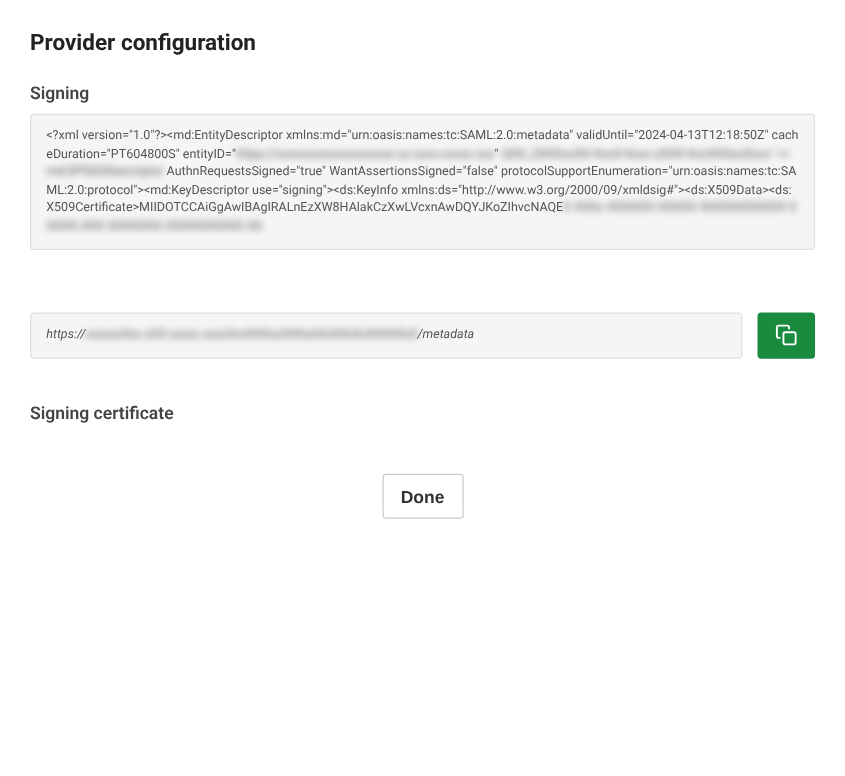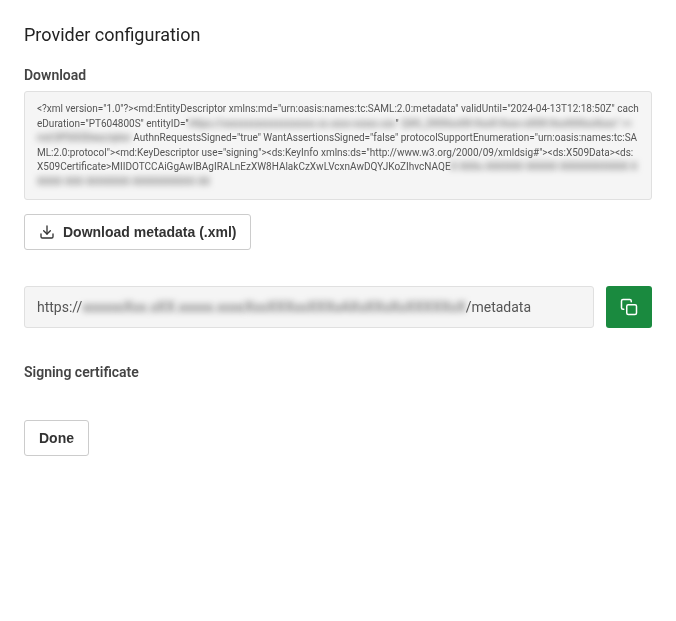--- a/index.html
+++ b/index.html
@@ -9,21 +9,21 @@
     }
     body {
       font-family: -apple-system, BlinkMacSystemFont, "Segoe UI", Roboto, Helvetica, Arial, sans-serif;
       background: #ffffff;
       padding: 24px;
       width: 676px;
       color: #333333;
     }
     .page-title {
       font-size: 18px;
-      font-weight: 400;
+      font-weight: 700;
       color: #222222;
       margin-bottom: 22px;
     }
     .field-label {
       font-size: 14px;
       font-weight: 600;
       color: #444444;
       margin-bottom: 8px;
     }
     .metadata-box {
@@ -68,25 +68,26 @@
       display: flex;
       gap: 12px;
       align-items: stretch;
     }
     .url-box {
       flex: 1;
       background: #f5f5f5;
       border: 1px solid #e0e0e0;
       border-radius: 3px;
       padding: 10px 12px;
-      font-size: 14px;
+      font-size: 10px;
       line-height: 1.45;
       color: #555555;
       overflow: hidden;
       word-break: break-all;
+      font-style: italic;
     }
     .url-box span {
       filter: blur(3px);
       user-select: none;
     }
     .copy-btn {
       background: #1a8a3f;
       border: none;
       border-radius: 3px;
       width: 46px;
@@ -95,42 +96,32 @@
       justify-content: center;
       cursor: pointer;
     }
     .copy-icon {
       display: inline-flex;
       width: 18px;
       height: 18px;
     }
     .footer {
       display: flex;
-      justify-content: flex-start;
+      justify-content: center;
       margin-top: 40px;
     }
   </style>
 </head>
 <body>
 
 <h1 class="page-title">Provider configuration</h1>
 
 <div>
-  <div class="field-label">Download</div>
+  <div class="field-label">Signing</div>
   <div class="metadata-box"><text>&lt;?xml version="1.0"?&gt;&lt;md:EntityDescriptor xmlns:md="urn:oasis:names:tc:SAML:2.0:metadata" validUntil="2024-04-13T12:18:50Z" cacheDuration="PT604800S" entityID="</text><span>https://xxxxxxxxxxxxxxxxxxx.xx.xxxx-xxxxx.xxx</span><text>"</text><span> QXX_2XXXxxXX-XxxX-Xxxx-xXXX-XxxXXXxxXxxx" &gt;&lt;md:SPSSODescriptor</span><text> AuthnRequestsSigned="true" WantAssertionsSigned="false" protocolSupportEnumeration="urn:oasis:names:tc:SAML:2.0:protocol"&gt;&lt;md:KeyDescriptor use="signing"&gt;&lt;ds:KeyInfo xmlns:ds="http://www.w3.org/2000/09/xmldsig#"&gt;&lt;ds:X509Data&gt;&lt;ds:X509Certificate&gt;MIIDOTCCAiGgAwIBAgIRALnEzXW8HAlakCzXwLVcxnAwDQYJKoZIhvcNAQE</text><span>X XXXx XXXXXX XXXXX      XXXXXXXXXXX XXXXX       XXX XXXXXXX XXXXXXXXXX XX</span></div>
-  <button class="btn">
-    <span class="download-icon">
-      <svg viewBox="0 0 24 24" fill="none" stroke="#333333" stroke-width="2" stroke-linecap="round" stroke-linejoin="round">
-        <path d="M21 15v4a2 2 0 0 1-2 2H5a2 2 0 0 1-2-2v-4"></path>
-        <polyline points="7 10 12 15 17 10"></polyline>
-        <line x1="12" y1="15" x2="12" y2="3"></line>
-      </svg>
-    </span>
-    <span>Download metadata (.xml)</span>
-  </button>
 </div>
 
 <div class="section-gap"></div>
 
 <div>
   <div class="url-row">
     <div class="url-box"><text>https://</text><span>xxxxxxXxx.xXX.xxxxx.xxxx</span><span>XxxXXXxxXXXxAXxXXxXxXXXXXxX</span><text>/metadata</text></div>
     <button class="copy-btn">
       <span class="copy-icon">
         <svg viewBox="0 0 24 24" fill="none" stroke="#ffffff" stroke-width="2" stroke-linecap="round" stroke-linejoin="round">

